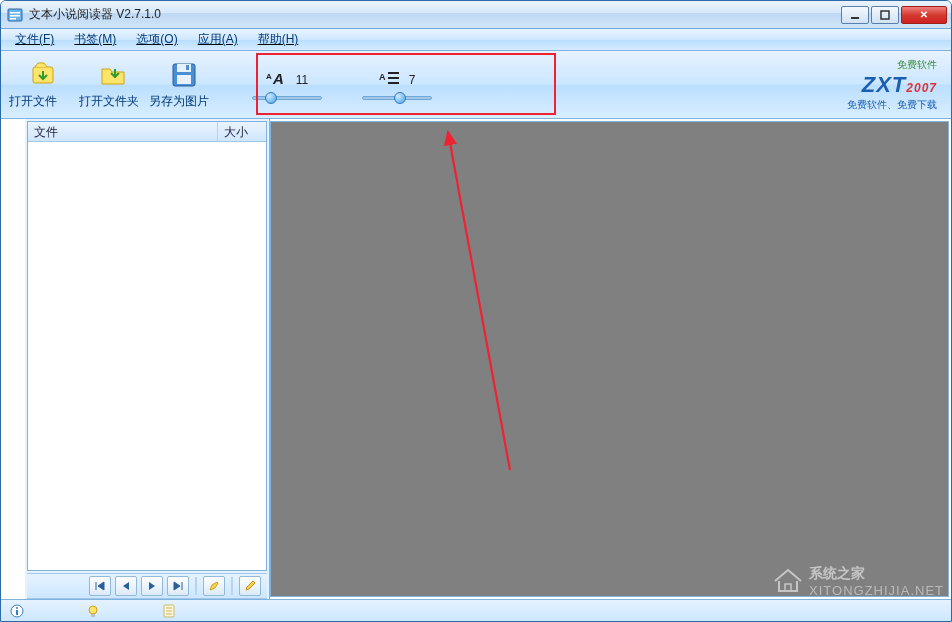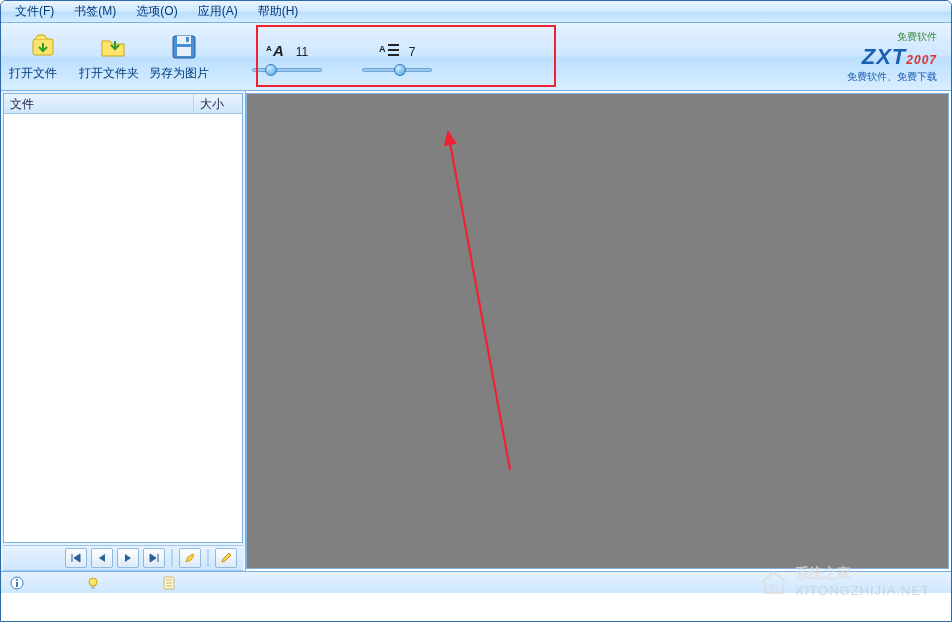--- a/index.html
+++ b/index.html
@@ -16,21 +16,21 @@
 .titlebar .app-icon { width: 16px; height: 16px; margin-right: 6px; display: inline-flex; align-items: center; justify-content: center; }
 .titlebar .title { font-size: 12px; color: #222; flex: 1; }
 .titlebar .win-btns { display: flex; gap: 2px; }
 .win-btn { width: 30px; height: 18px; border: 1px solid #5a7fa8; border-radius: 2px; display: flex; align-items: center; justify-content: center; font-size: 10px; cursor: pointer; }
 .win-min, .win-max { background: linear-gradient(to bottom,#f4f8fc,#cfe2f4); color:#333; width:28px; }
 .win-close { background: linear-gradient(to bottom,#f08080,#d43a2f,#c22); color:#fff; width:46px; font-weight:bold; border-color:#a02018; }
 
 .menubar {
   height: 22px;
   background: linear-gradient(to bottom,#e9f4ff 0%,#cfe8ff 50%,#b9ddff 51%,#d4ecff 100%);
-  display: flex; align-items: center; padding: 0 4px; border-bottom: 1px solid #7fb2de;
+  display: flex; align-items: center; padding: 0 4px; border-bottom: 1px solid #7fb2de; text-decoration: underline;
 }
 .menubar .menu-item { font-size: 12px; color: #003a7a; padding: 2px 10px; cursor: pointer; }
 
 .toolbar {
   height: 68px;
   background: linear-gradient(to bottom,#e6f2ff 0%,#cde7ff 48%,#bcdfff 52%,#d8eeff 100%);
   border-bottom: 1px solid #7fb2de;
   display: flex; align-items: center; padding: 0 8px; position: relative;
 }
 .tb-btn { width: 70px; text-align: left; font-size: 12px; color: #003a7a; cursor: pointer; }
@@ -44,46 +44,70 @@
 .highlight-box { position:absolute; border:2px solid #e23; pointer-events:none; }
 
 .logo-area { margin-left:auto; text-align:right; padding-right:6px; }
 .logo-top { font-size:10px; color:#3c8c3c; text-align:right; }
 .logo-main { font-size:22px; font-weight:bold; font-style:italic; color:#1b5fb3; letter-spacing:1px; }
 .logo-main .y2007 { color:#d33; font-size:12px; }
 .logo-sub { font-size:10px; color:#1b5fb3; }
 
 .body-area { display:flex; height: calc(100% - 28px - 22px - 68px - 22px); }
 
-.sidebar { width: 245px; border-right:1px solid #7fb2de; display:flex; flex-direction:column; background:#e6f2ff; }
+.sidebar { width: 245px; border-right:1px solid #7fb2de; display:flex; flex-direction:column; background:#e6f2ff;margin-left:24px; }
 .panel { border:1px solid #7fb2de; margin:2px; background:#fff; display:flex; flex-direction:column; }
 .panel-header { height:20px; background:linear-gradient(to bottom,#eaf4ff,#cfe6fb); border-bottom:1px solid #9ec7ea; display:flex; font-size:12px; color:#224; }
 .panel-header .col { padding:2px 6px; }
 .panel-header .col:first-child { flex:1; border-right:1px solid #b8d4ec; }
 .panel-body { flex:1; background:#fff; }
 
 .mid-toolbar { height:26px; display:flex; align-items:center; justify-content:flex-end; gap:4px; padding:0 6px; background:linear-gradient(to bottom,#e6f2ff,#cde7ff); border-top:1px solid #9ec7ea; border-bottom:1px solid #9ec7ea; margin:0 2px; }
 .mid-btn { width:22px; height:20px; border:1px solid #8fb9dd; border-radius:2px; background:linear-gradient(to bottom,#fefefe,#dceaf7); display:flex; align-items:center; justify-content:center; cursor:pointer; }
 .mid-sep { width:2px; height:18px; background:#b8d4ec; margin:0 2px; }
 
 .content { flex:1; background:#808080; border:1px solid #7fb2de; margin:2px 2px 2px 0; position:relative; }
 
 .statusbar { height:22px; background:linear-gradient(to bottom,#e6f2ff,#cde7ff); border-top:1px solid #7fb2de; display:flex; align-items:center; padding:0 8px; gap:60px; }
 .status-ico { width:16px; height:16px; display:flex; align-items:center; justify-content:center; }
 
 .arrow-svg { position:absolute; top:0; left:0; pointer-events:none; }
 
-.watermark { position:absolute; right:22px; bottom:24px; color:#ddd; opacity:.75; font-size:14px; display:flex; align-items:center; gap:4px; pointer-events:none; }
+.watermark { position:absolute; right:8px; bottom:24px; color:#ddd; opacity:.75; font-size:14px; display:flex; align-items:flex-start; gap:4px; pointer-events:none; }
 .watermark .wm-sub { font-size:13px; letter-spacing:1px; color:#ccc; display:block; }
 </style>
 </head>
 <body>
 
 <div class="window">
 
+  <div class="titlebar">
+    <span class="app-icon">
+      <svg width="16" height="16" viewBox="0 0 16 16">
+          <rect x="1" y="2" width="14" height="12" rx="1" fill="#6fb2e8" stroke="#2f6aa8"></rect>
+          <rect x="3" y="5" width="10" height="1.5" fill="#fff"></rect>
+          <rect x="3" y="8" width="10" height="1.5" fill="#fff"></rect>
+          <rect x="3" y="11" width="6" height="1.5" fill="#fff"></rect>
+        </svg>
+    </span>
+    <span class="title">文本小说阅读器 V2.7.1.0</span>
+    <div class="win-btns">
+      <div class="win-btn win-min">
+          <svg width="10" height="10">
+            <rect x="1" y="7" width="8" height="2" fill="#333"></rect>
+          </svg>
+        </div>
+      <div class="win-btn win-max">
+          <svg width="10" height="10">
+            <rect x="1" y="1" width="8" height="8" fill="none" stroke="#333" stroke-width="1.5"></rect>
+          </svg>
+        </div>
+      <div class="win-btn win-close">✕</div>
+    </div>
+  </div>
 
   <div class="menubar">
     <span class="menu-item">文件(F)</span>
     <span class="menu-item">书签(M)</span>
     <span class="menu-item">选项(O)</span>
     <span class="menu-item">应用(A)</span>
     <span class="menu-item">帮助(H)</span>
   </div>
 
   <div class="toolbar">

